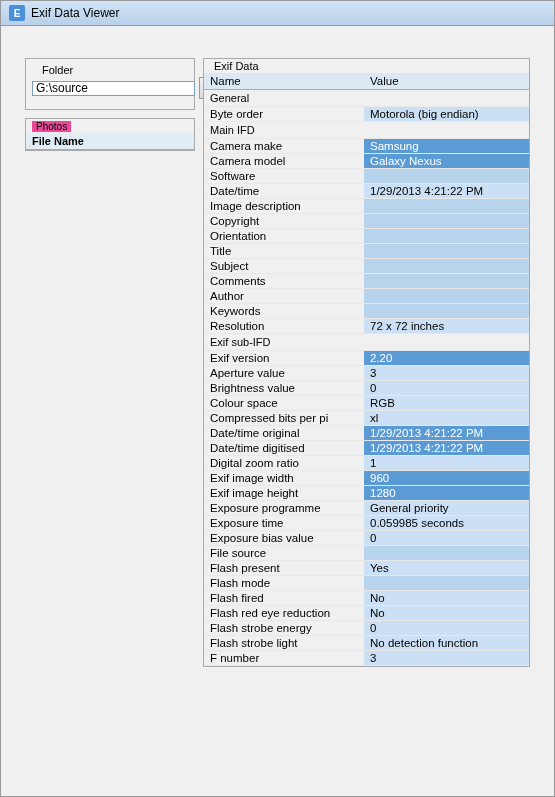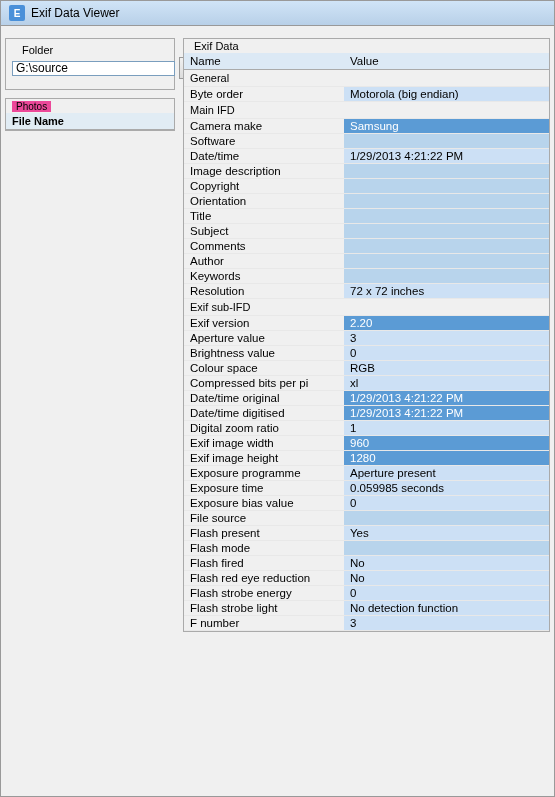--- a/index.html
+++ b/index.html
@@ -31,21 +31,21 @@
       border-radius: 2px;
       display: flex; align-items: center; justify-content: center;
       font-size: 10px; color: white; font-weight: bold;
     }
     .title-bar-text {
       font-size: 12px;
       color: #000;
     }
     .main-content {
       display: flex;
-      padding: 4px;
+      padding: 24px;
       gap: 8px;
     }
     .left-panel {
       width: 170px;
       flex-shrink: 0;
     }
     .right-panel {
       flex: 1;
     }
     .group-box-title {
@@ -201,20 +201,24 @@
                 <td class="value-cell">Motorola (big endian)</td>
               </tr>
               <tr class="section-row">
                 <td colspan="2">Main IFD</td>
               </tr>
               <tr>
                 <td class="name-cell">Camera make</td>
                 <td class="value-cell highlighted">Samsung</td>
               </tr>
               <tr>
+                <td class="name-cell">Camera model</td>
+                <td class="value-cell highlighted">Galaxy Nexus</td>
+              </tr>
+              <tr>
                 <td class="name-cell">Software</td>
                 <td class="value-cell empty">&nbsp;</td>
               </tr>
               <tr>
                 <td class="name-cell">Date/time</td>
                 <td class="value-cell">1/29/2013 4:21:22 PM</td>
               </tr>
               <tr>
                 <td class="name-cell">Image description</td>
                 <td class="value-cell empty">&nbsp;</td>
@@ -289,21 +293,21 @@
               <tr>
                 <td class="name-cell">Exif image width</td>
                 <td class="value-cell highlighted">960</td>
               </tr>
               <tr>
                 <td class="name-cell">Exif image height</td>
                 <td class="value-cell highlighted">1280</td>
               </tr>
               <tr>
                 <td class="name-cell">Exposure programme</td>
-                <td class="value-cell">Aperture present</td>
+                <td class="value-cell">General priority</td>
               </tr>
               <tr>
                 <td class="name-cell">Exposure time</td>
                 <td class="value-cell">0.059985 seconds</td>
               </tr>
               <tr>
                 <td class="name-cell">Exposure bias value</td>
                 <td class="value-cell">0</td>
               </tr>
               <tr>

